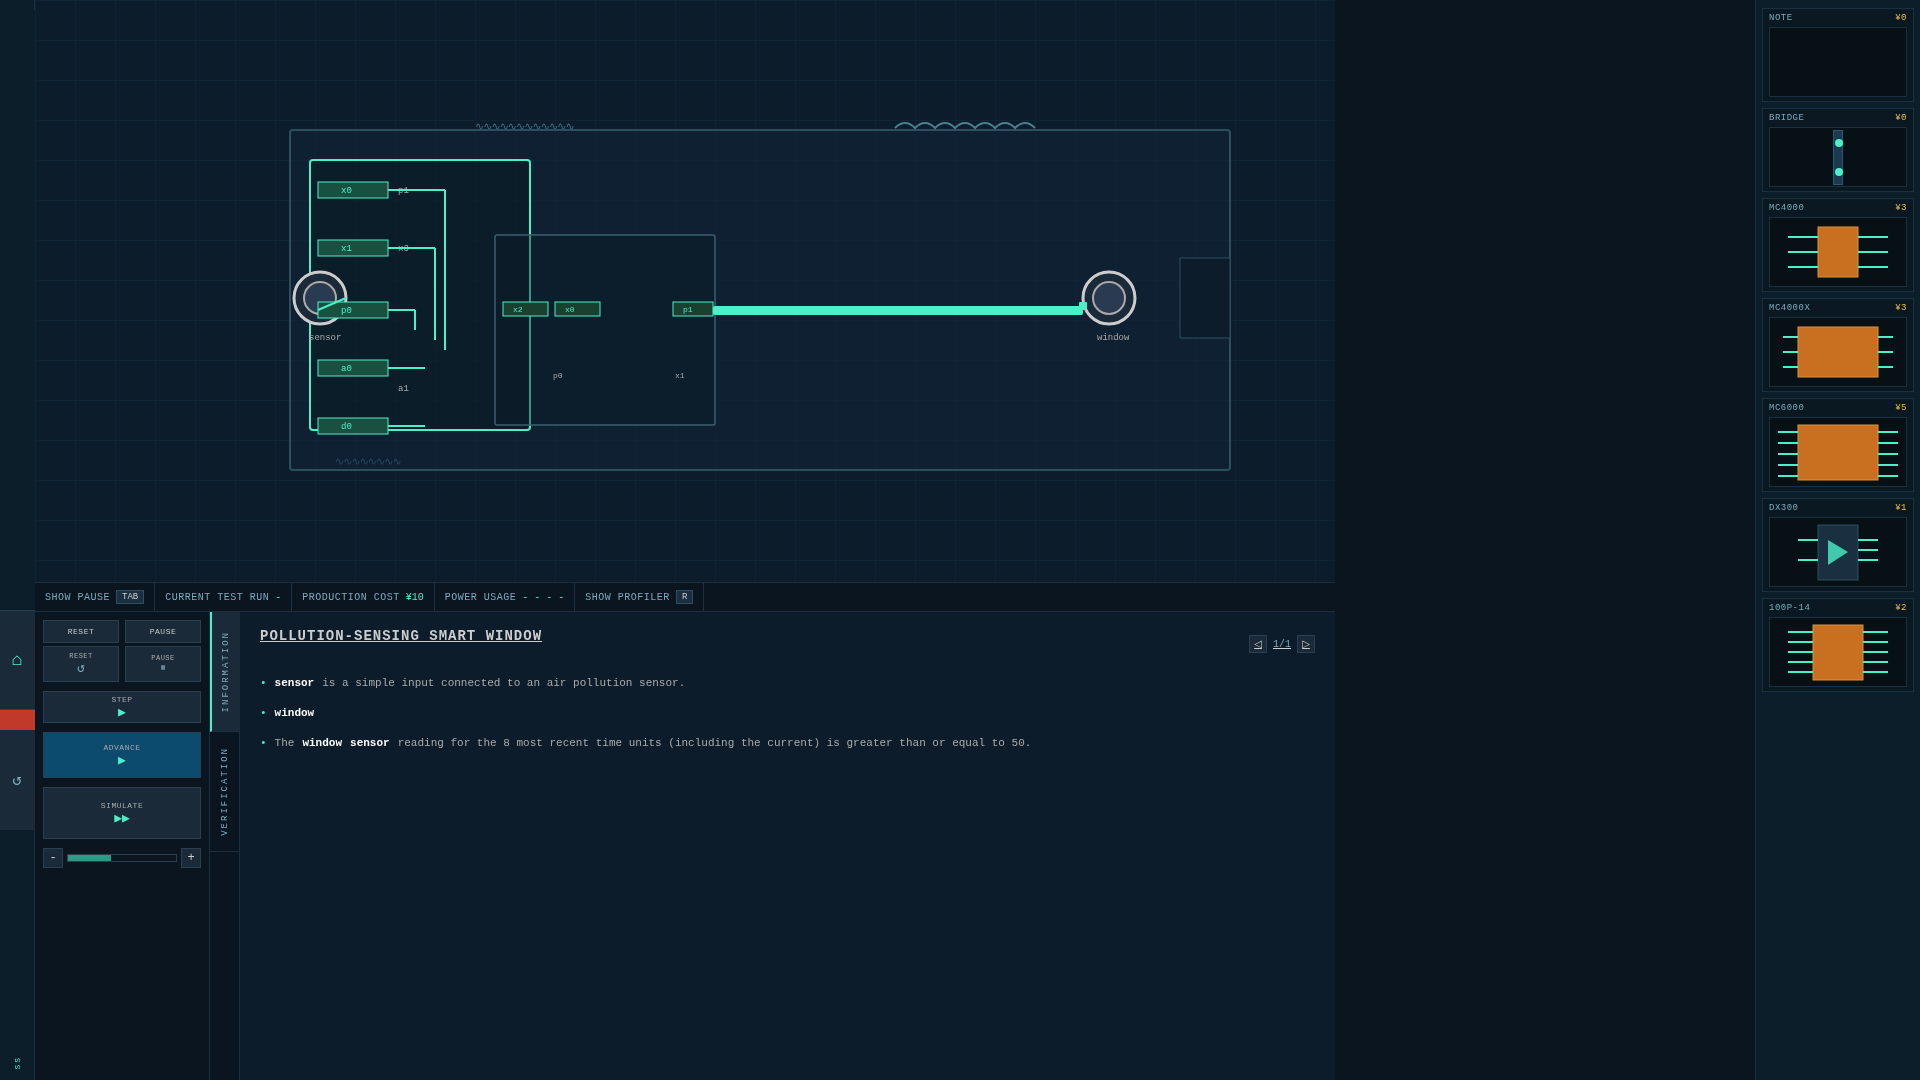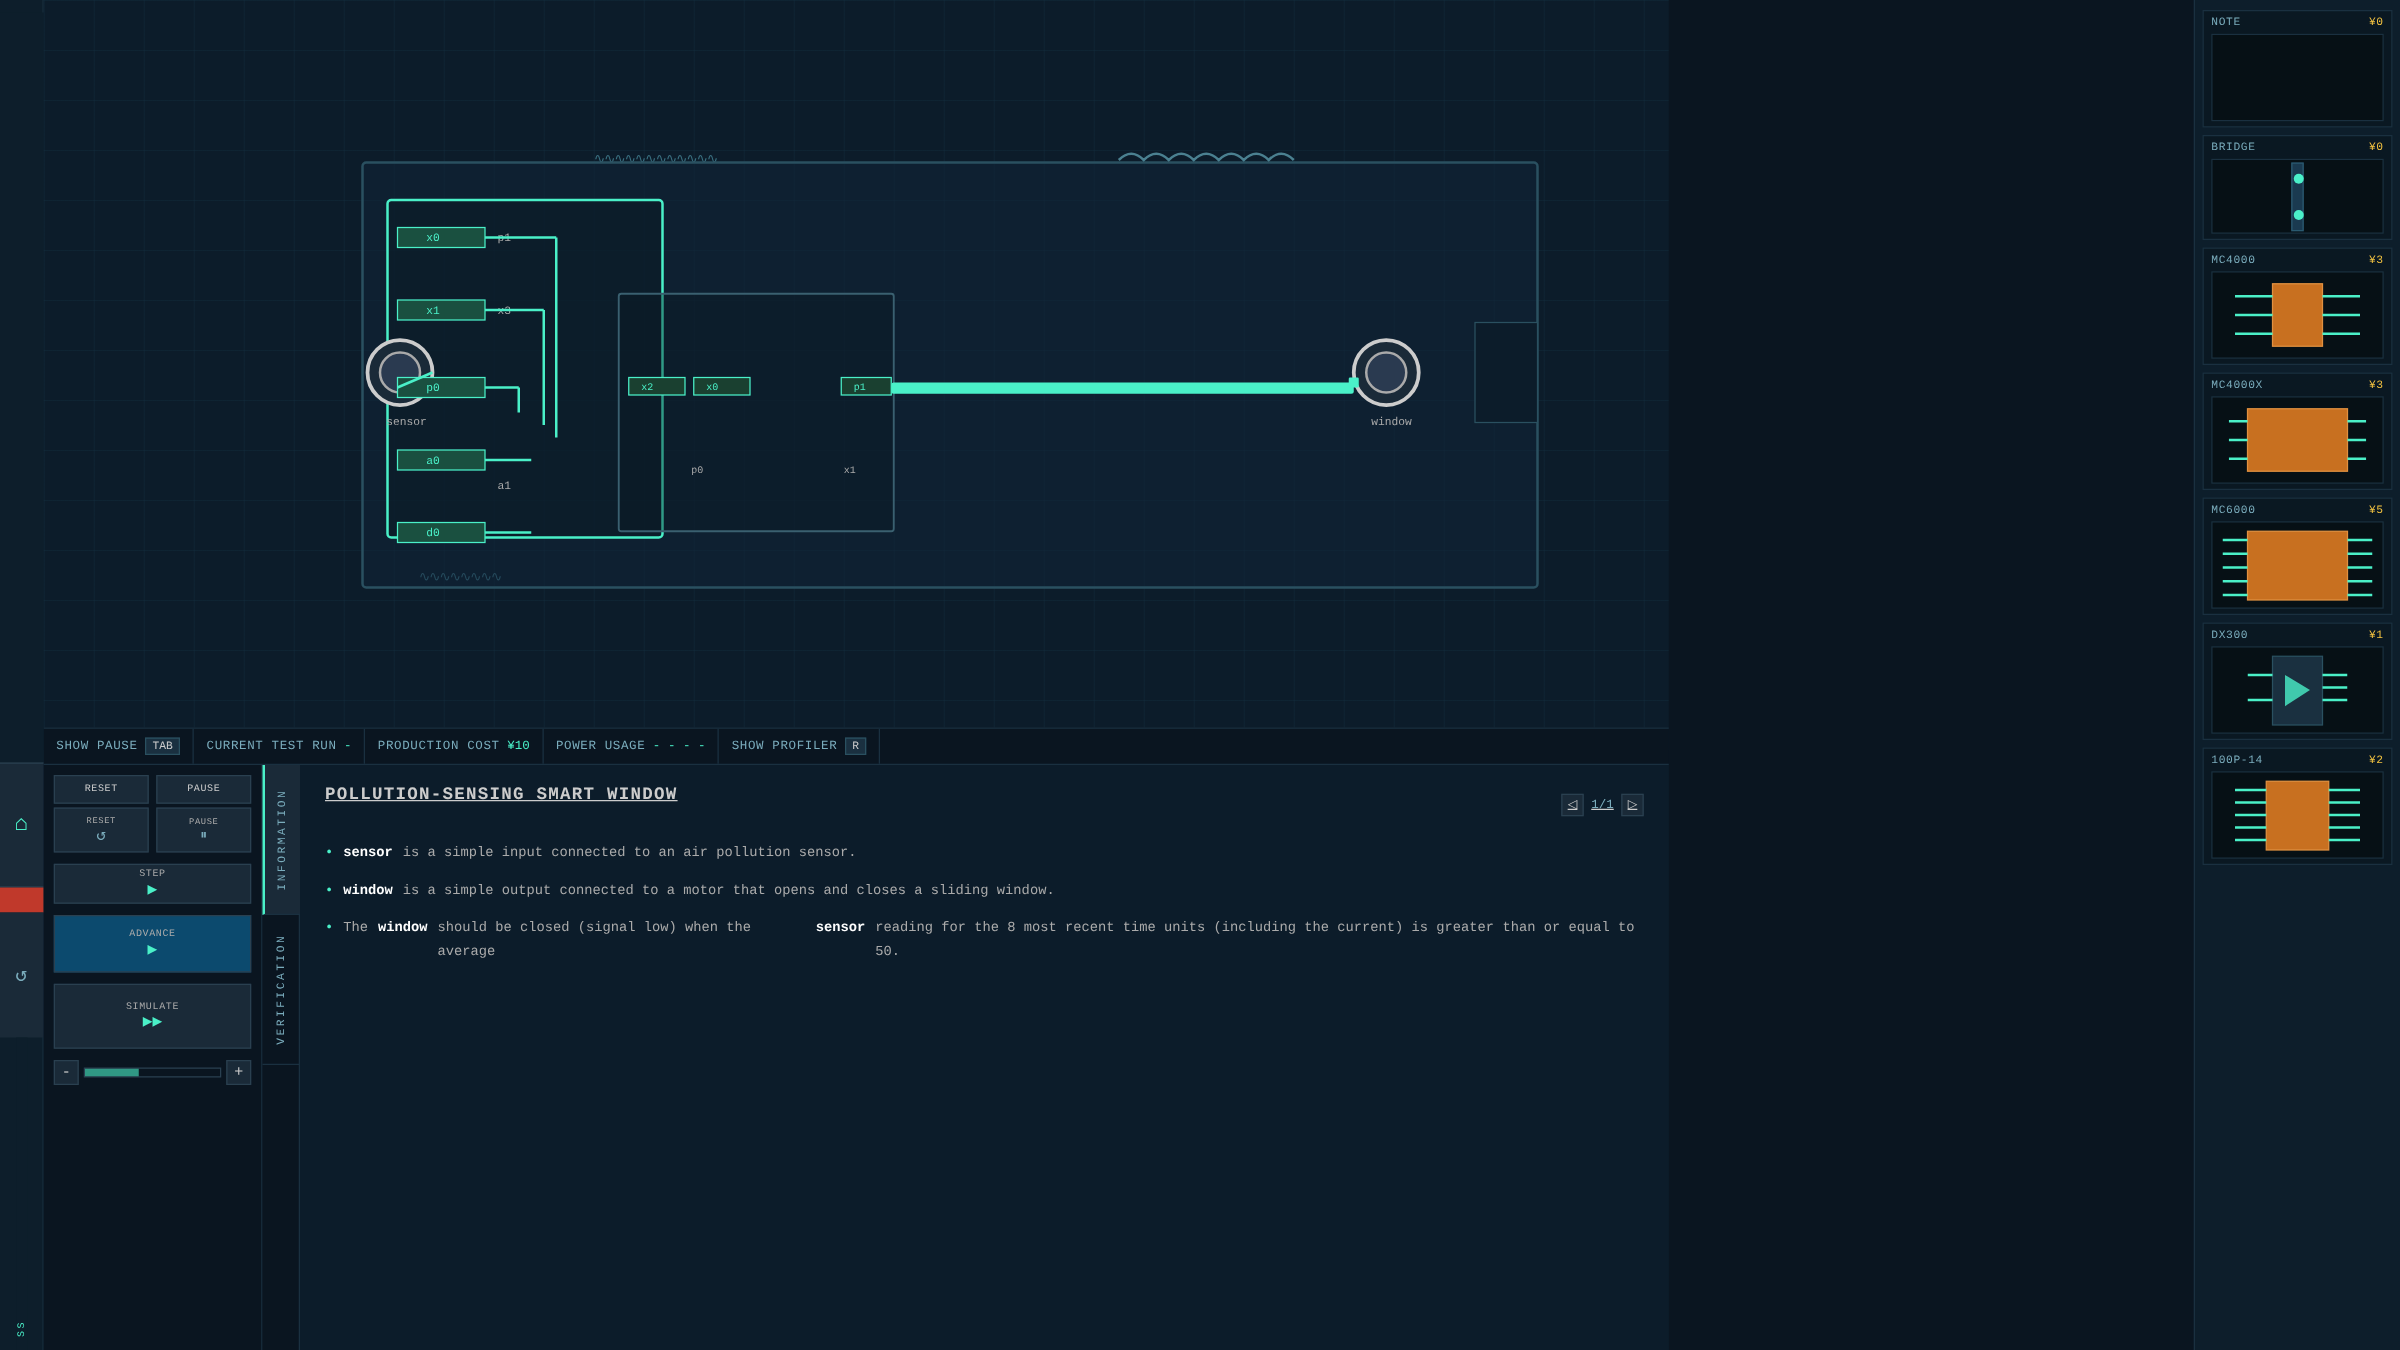--- a/index.html
+++ b/index.html
@@ -513,26 +513,24 @@
         <button class="page-nav">▷</button>
       </div>
     </div>
     <div class="info-body">
       <p>
         <span style="color:#fff;font-weight:bold;">sensor</span>
         <span> is a simple input connected to an air pollution sensor.</span>
       </p>
       <p>
         <span style="color:#fff;font-weight:bold;">window</span>
-        <span> is a simple output connected to a motor that opens and closes a sliding window.</span>
       </p>
       <p>
         <span>The </span>
         <span style="color:#fff;font-weight:bold;">window</span>
-        <span> should be closed (signal low) when the average </span>
         <span style="color:#fff;font-weight:bold;">sensor</span>
         <span> reading for the 8 most recent time units (including the current) is greater than or equal to 50.</span>
       </p>
     </div>
   </div>
 </div>
 
 <div id="right-panel">
 
   <div class="right-component">

